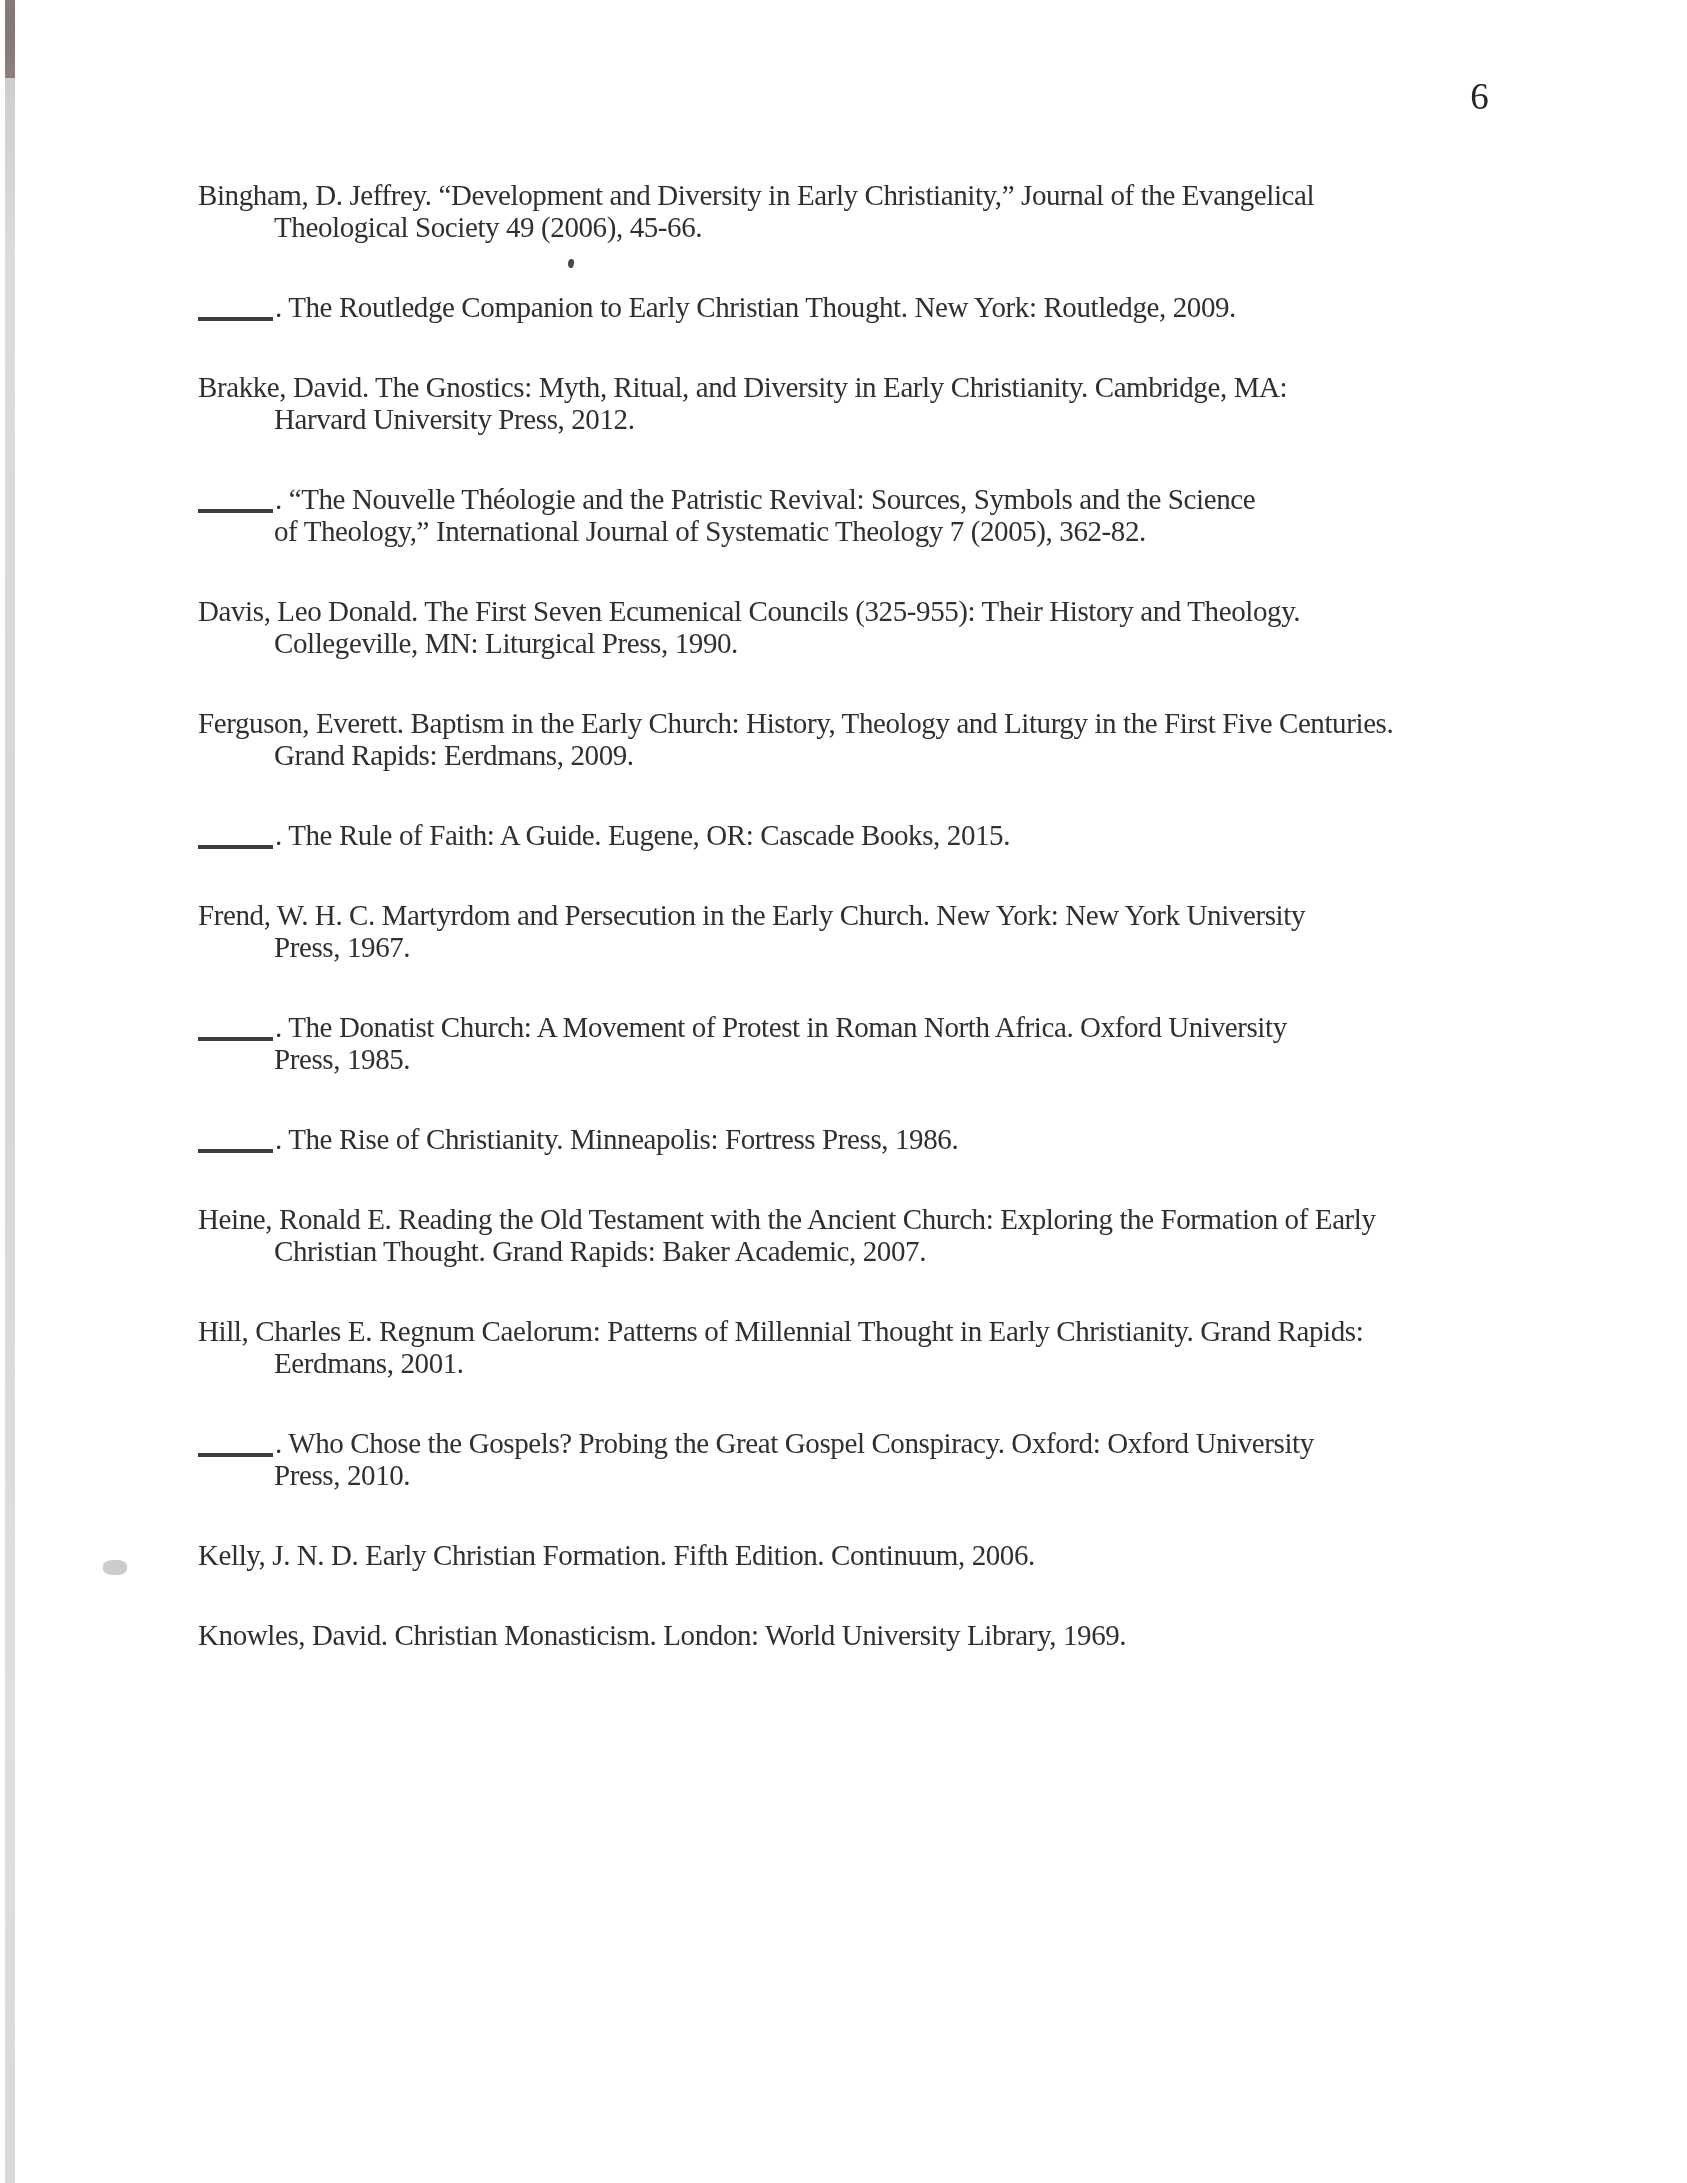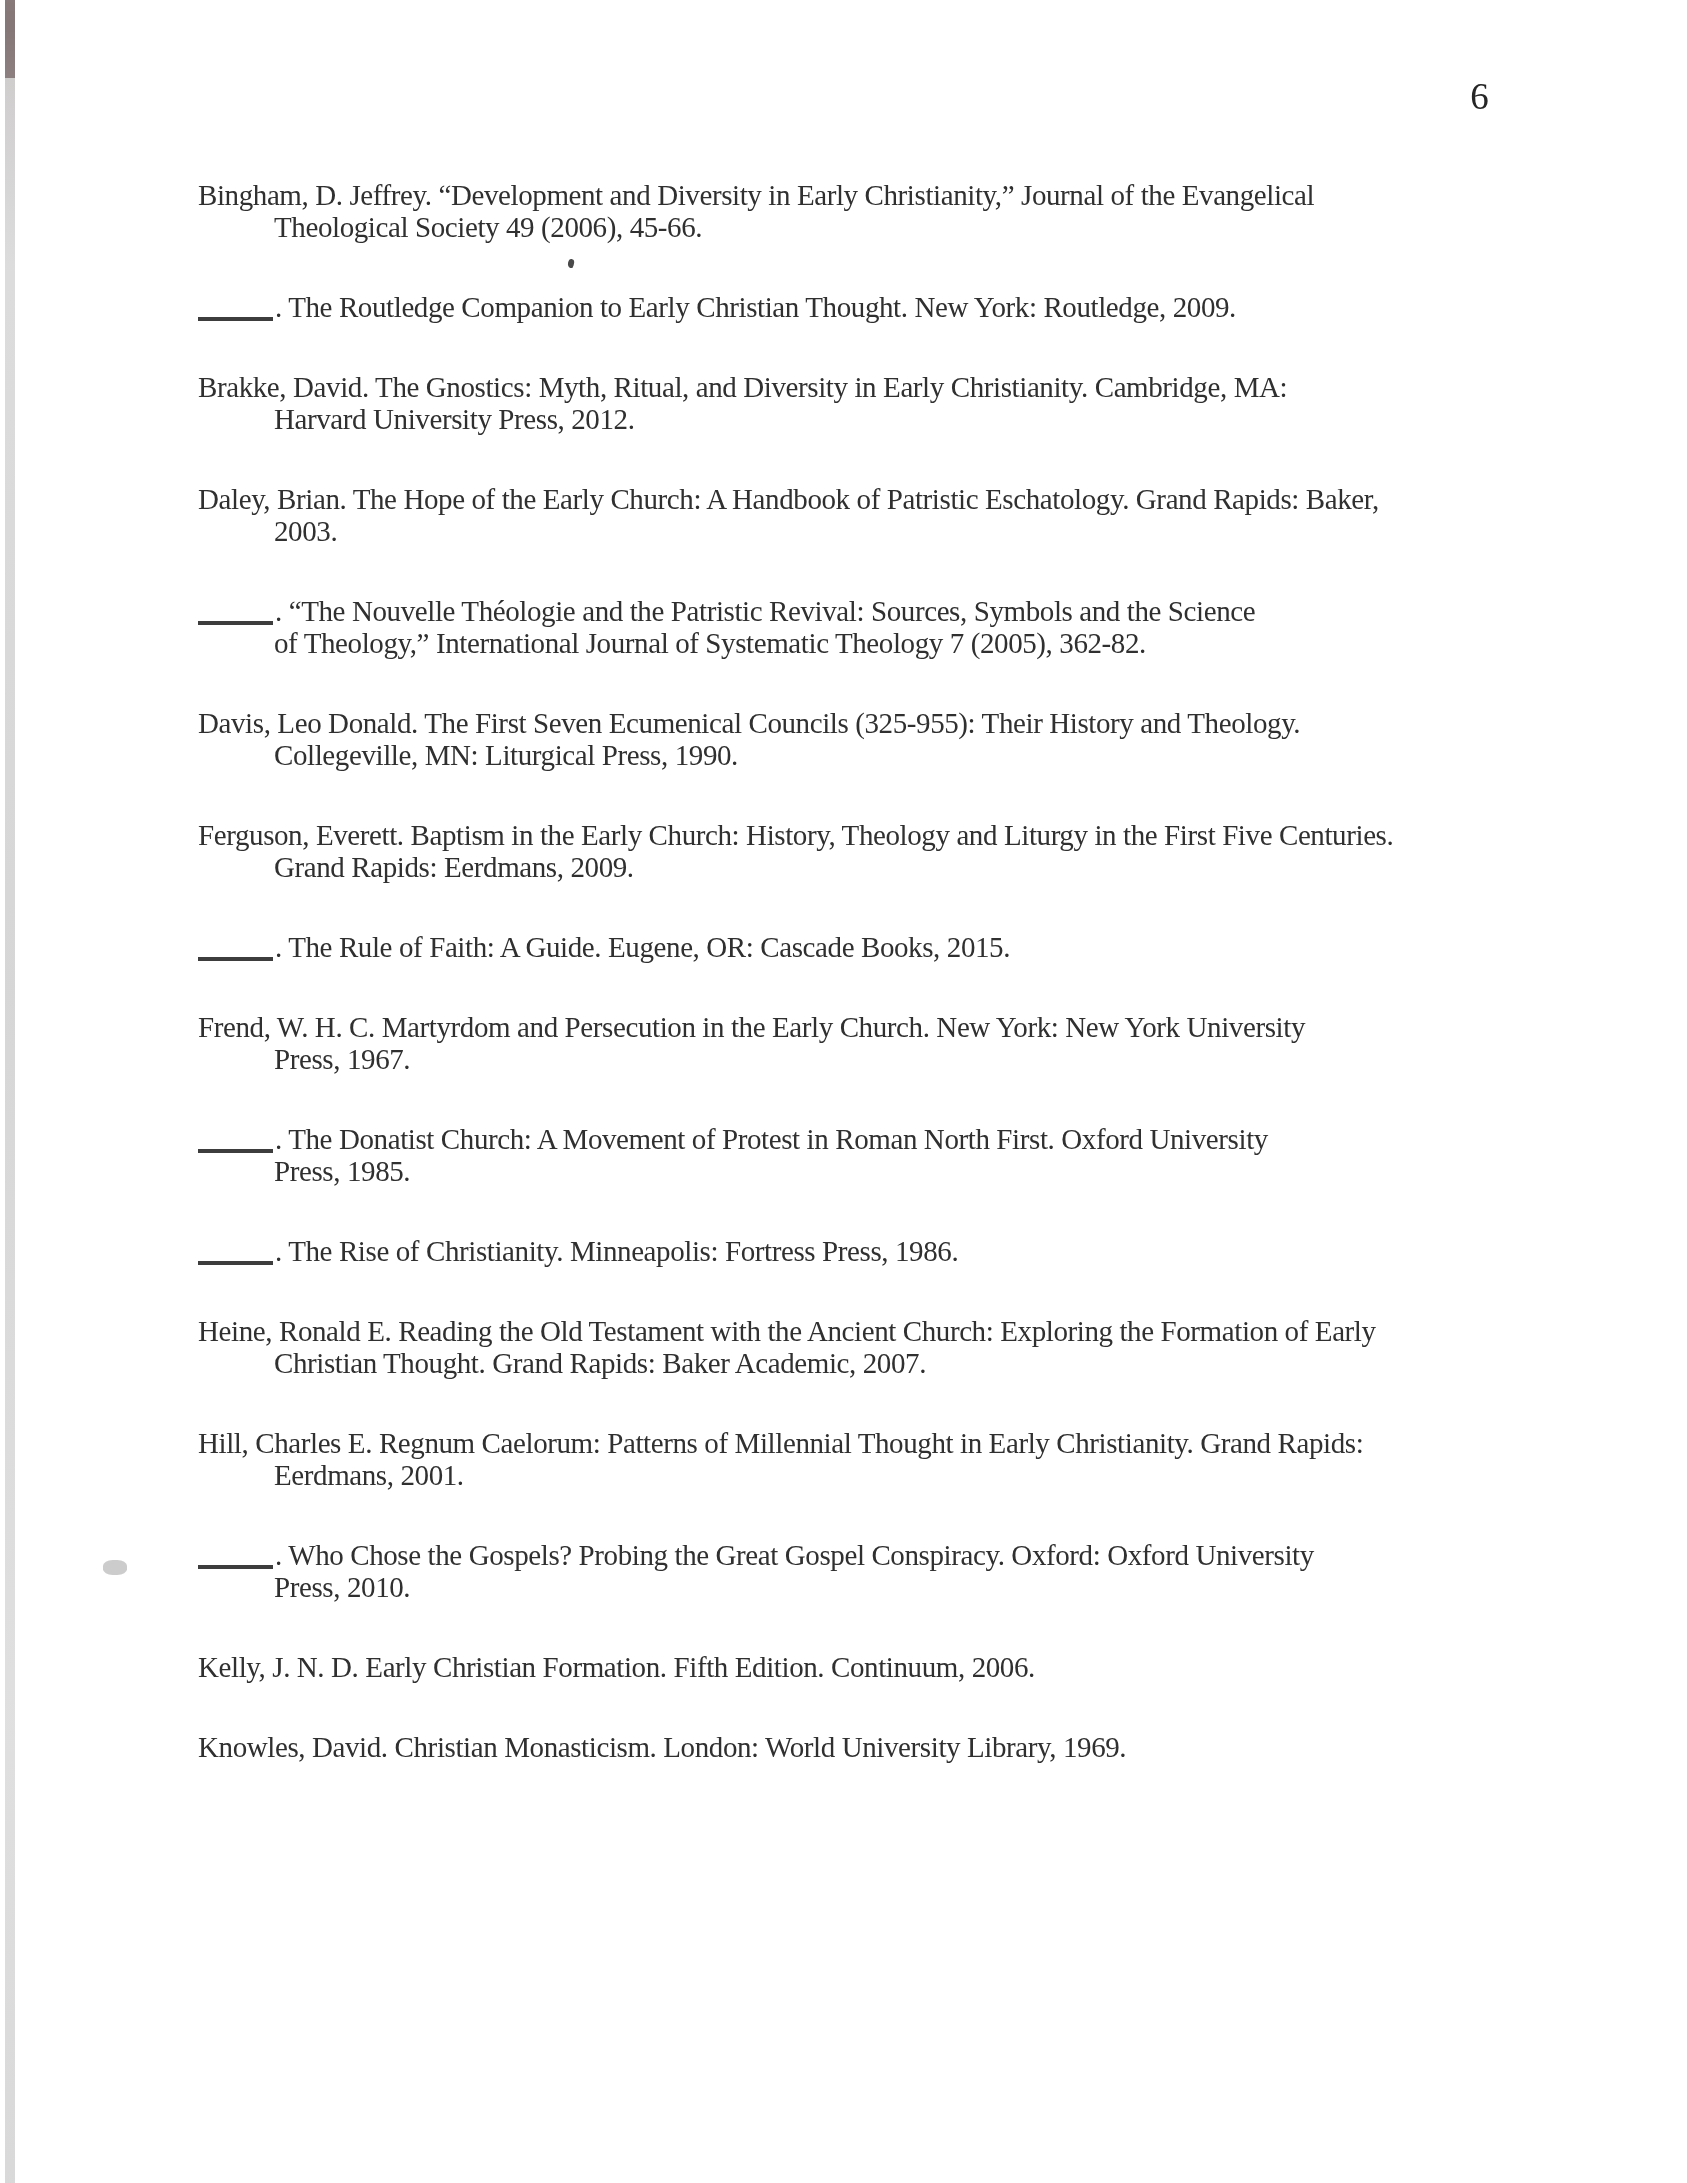--- a/index.html
+++ b/index.html
@@ -63,44 +63,40 @@
         <div class="line cont"><span class="it">Theological Society</span><span class="rm"> 49 (2006), 45-66.</span></div>
       </div>
       <div class="entry">
         <div class="line"><span class="blank"></span><span class="rm">. </span><span class="it">The Routledge Companion to Early Christian Thought</span><span class="rm">. New York: Routledge, 2009.</span></div>
       </div>
       <div class="entry">
         <div class="line"><span class="rm">Brakke, David. </span><span class="it">The Gnostics: Myth, Ritual, and Diversity in Early Christianity</span><span class="rm">. Cambridge, MA:</span></div>
         <div class="line cont"><span class="rm">Harvard University Press, 2012.</span></div>
       </div>
       <div class="entry">
-        <div class="line"><span class="rm">Daley, Brian. </span><span class="it">The Hope of the Early Church: A Handbook of Patristic Eschatology</span><span class="rm">. Grand Rapids: Baker,</span></div>
-        <div class="line cont"><span class="rm">2003.</span></div>
-      </div>
-      <div class="entry">
         <div class="line"><span class="blank"></span><span class="rm">. “The </span><span class="it">Nouvelle Théologie</span><span class="rm"> and the Patristic Revival: Sources, Symbols and the Science</span></div>
         <div class="line cont"><span class="rm">of Theology,” </span><span class="it">International Journal of Systematic Theology</span><span class="rm"> 7 (2005), 362-82.</span></div>
       </div>
       <div class="entry">
         <div class="line"><span class="rm">Davis, Leo Donald. </span><span class="it">The First Seven Ecumenical Councils (325-955): Their History and Theology</span><span class="rm">.</span></div>
         <div class="line cont"><span class="rm">Collegeville, MN: Liturgical Press, 1990.</span></div>
       </div>
       <div class="entry">
         <div class="line"><span class="rm">Ferguson, Everett. </span><span class="it">Baptism in the Early Church: History, Theology and Liturgy in the First Five Centuries</span><span class="rm">.</span></div>
         <div class="line cont"><span class="rm">Grand Rapids: Eerdmans, 2009.</span></div>
       </div>
       <div class="entry">
         <div class="line"><span class="blank"></span><span class="rm">. </span><span class="it">The Rule of Faith: A Guide</span><span class="rm">. Eugene, OR: Cascade Books, 2015.</span></div>
       </div>
       <div class="entry">
         <div class="line"><span class="rm">Frend, W. H. C. </span><span class="it">Martyrdom and Persecution in the Early Church</span><span class="rm">. New York: New York University</span></div>
         <div class="line cont"><span class="rm">Press, 1967.</span></div>
       </div>
       <div class="entry">
-        <div class="line"><span class="blank"></span><span class="rm">. </span><span class="it">The Donatist Church: A Movement of Protest in Roman North First</span><span class="rm">. Oxford University</span></div>
+        <div class="line"><span class="blank"></span><span class="rm">. </span><span class="it">The Donatist Church: A Movement of Protest in Roman North Africa</span><span class="rm">. Oxford University</span></div>
         <div class="line cont"><span class="rm">Press, 1985.</span></div>
       </div>
       <div class="entry">
         <div class="line"><span class="blank"></span><span class="rm">. </span><span class="it">The Rise of Christianity</span><span class="rm">. Minneapolis: Fortress Press, 1986.</span></div>
       </div>
       <div class="entry">
         <div class="line"><span class="rm">Heine, Ronald E. </span><span class="it">Reading the Old Testament with the Ancient Church: Exploring the Formation of Early</span></div>
         <div class="line cont"><span class="it">Christian Thought</span><span class="rm">. Grand Rapids: Baker Academic, 2007.</span></div>
       </div>
       <div class="entry">

